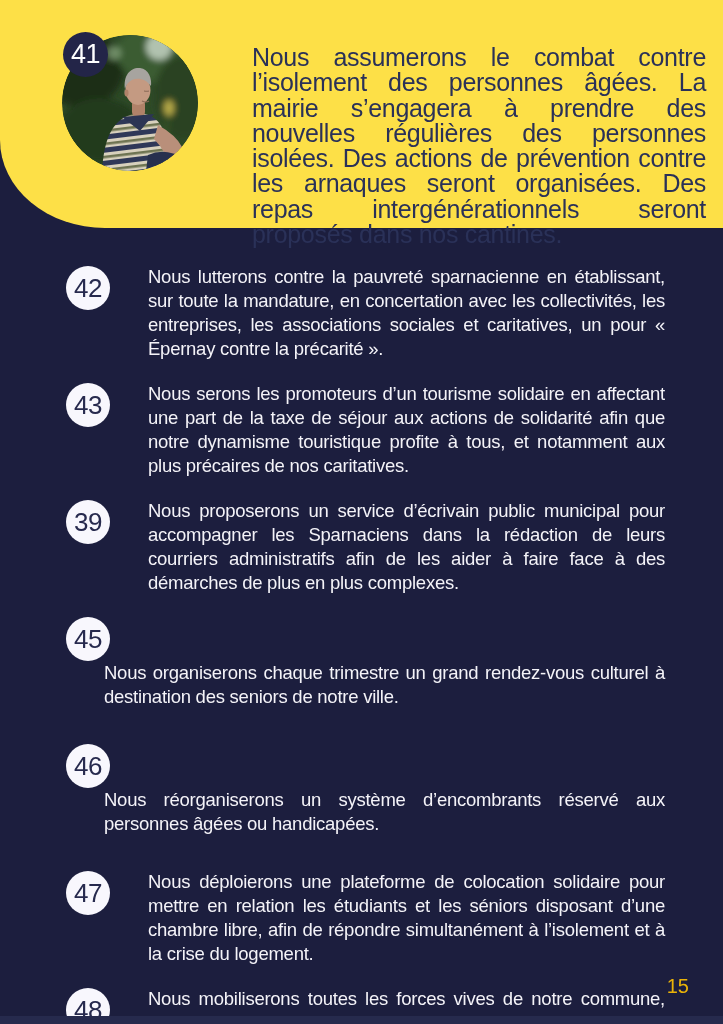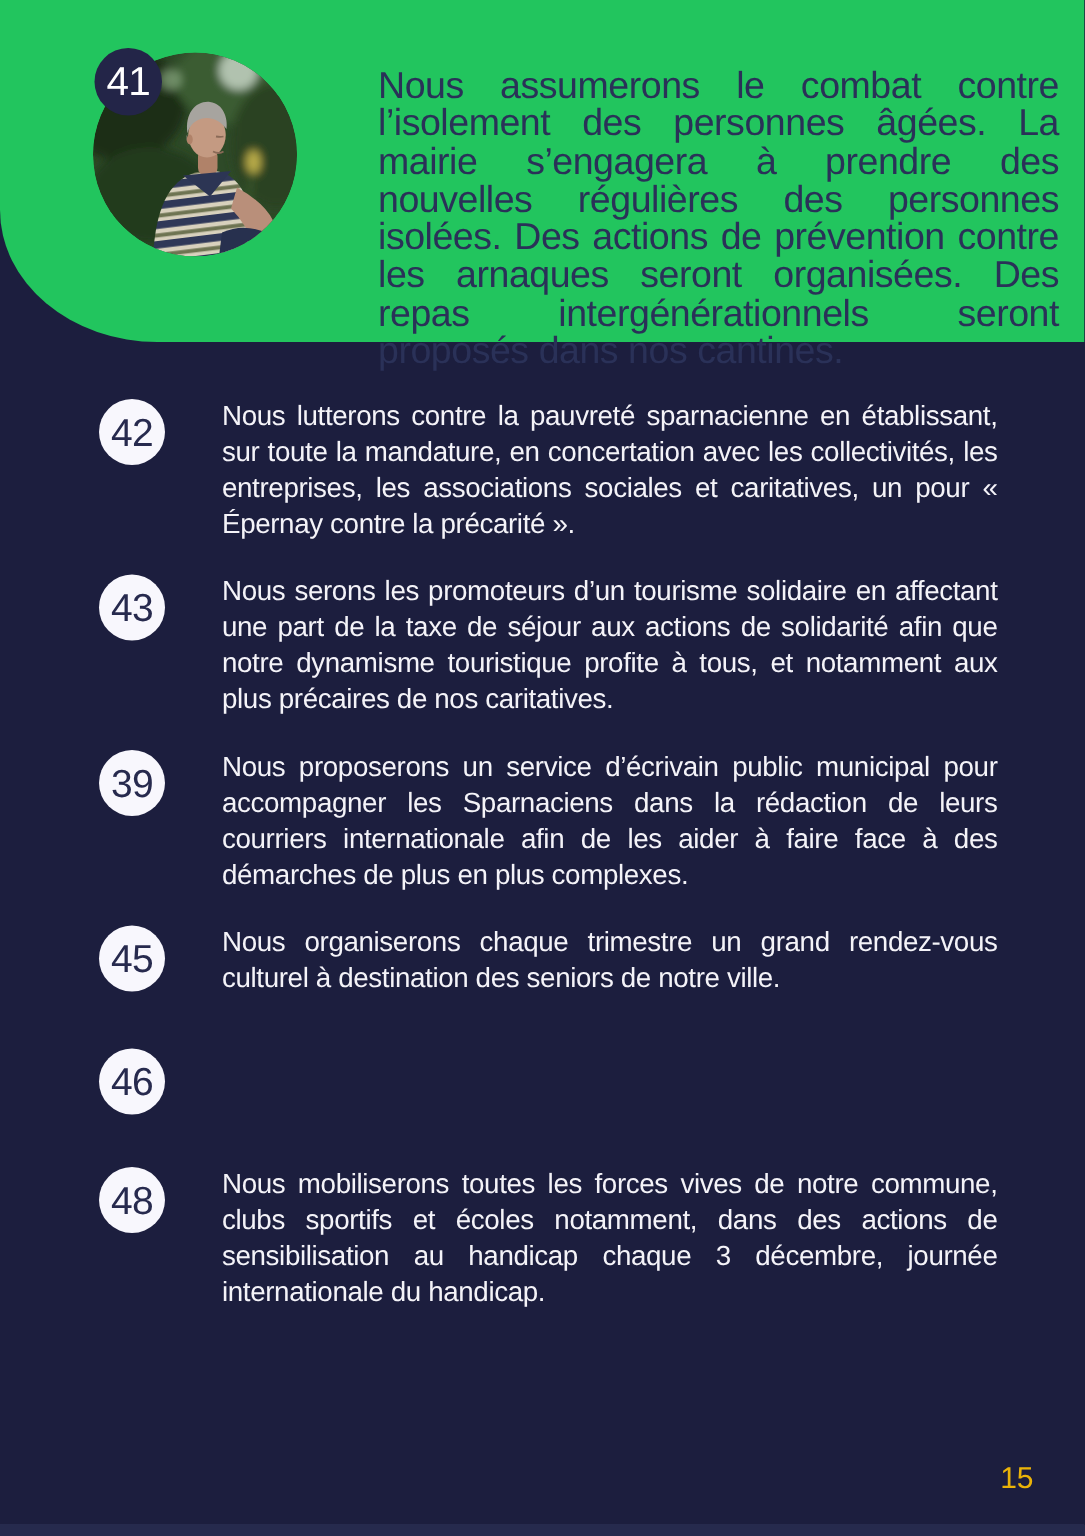--- a/index.html
+++ b/index.html
@@ -4,21 +4,21 @@
 <style>
   html,body{margin:0;padding:0;}
   body{
     width:723px;height:1024px;position:relative;overflow:hidden;
     background:#1c1e3e;
     font-family:"Liberation Sans","DejaVu Sans",sans-serif;
   }
   
   .hero{
     position:absolute;top:0;left:0;width:723px;height:228px;
-    background:#22c55e;
+    background:#fde047;
     border-bottom-left-radius:105px 88px;
   }
   .photo-stack{position:absolute;left:62px;top:35px;width:136px;height:136px;}
   .photo{width:136px;height:136px;border-radius:50%;overflow:hidden;display:block;}
   .badge-41{
     position:absolute;left:1px;top:-3px;width:45px;height:45px;border-radius:50%;
     background:#232548;color:#ffffff;display:flex;align-items:center;justify-content:center;
     font-size:27px;letter-spacing:-0.5px;
   }
   .hero-text{
@@ -33,21 +33,21 @@
     flex:0 0 44px;width:44px;height:44px;border-radius:50%;
     background:#f8f7fd;color:#272a4e;
     display:flex;align-items:center;justify-content:center;
     font-size:26px;margin-top:1px;letter-spacing:-0.5px;
   }
   .item .txt{
     flex:1;margin:0 0 0 38px;
     font-size:18.5px;line-height:24px;color:#f4f3f8;
     text-align:justify;letter-spacing:-0.25px;
   }
-  .gap-lg{margin-bottom:34px;}
+  .gap-lg{margin-bottom:34px;flex-direction:column;}
   
   .page-number{position:absolute;right:34px;bottom:26px;color:#eab308;font-size:20px;}
   .footer-strip{position:absolute;left:0;bottom:0;width:100%;height:8px;background:#262a4d;}
 </style>
 </head>
 <body>
 
 <div class="hero">
   <div class="photo-stack">
     <span class="photo">
@@ -110,32 +110,39 @@
   <div class="item">
     <div class="num">
         <span>43</span>
       </div>
     <p class="txt">Nous serons les promoteurs d’un tourisme solidaire en affectant une part de la taxe de séjour aux actions de solidarité afin que notre dynamisme touristique profite à tous, et notamment aux plus précaires de nos caritatives.</p>
   </div>
   <div class="item">
     <div class="num">
         <span>39</span>
       </div>
-    <p class="txt">Nous proposerons un service d’écrivain public municipal pour accompagner les Sparnaciens dans la rédaction de leurs courriers internationale afin de les aider à faire face à des démarches de plus en plus complexes.</p>
+    <p class="txt">Nous proposerons un service d’écrivain public municipal pour accompagner les Sparnaciens dans la rédaction de leurs courriers administratifs afin de les aider à faire face à des démarches de plus en plus complexes.</p>
   </div>
   <div class="item gap-lg">
     <div class="num">
         <span>45</span>
       </div>
     <p class="txt">Nous organiserons chaque trimestre un grand rendez-vous culturel à destination des seniors de notre ville.</p>
   </div>
   <div class="item gap-lg">
     <div class="num">
         <span>46</span>
       </div>
+    <p class="txt">Nous réorganiserons un système d’encombrants réservé aux personnes âgées ou handicapées.</p>
+  </div>
+  <div class="item">
+    <div class="num">
+        <span>47</span>
+      </div>
+    <p class="txt">Nous déploierons une plateforme de colocation solidaire pour mettre en relation les étudiants et les séniors disposant d’une chambre libre, afin de répondre simultanément à l’isolement et à la crise du logement.</p>
   </div>
   <div class="item">
     <div class="num">
         <span>48</span>
       </div>
     <p class="txt">Nous mobiliserons toutes les forces vives de notre commune, clubs sportifs et écoles notamment, dans des actions de sensibilisation au handicap chaque 3 décembre, journée internationale du handicap.</p>
   </div>
 </div>
 
 <div class="page-number">15</div>

